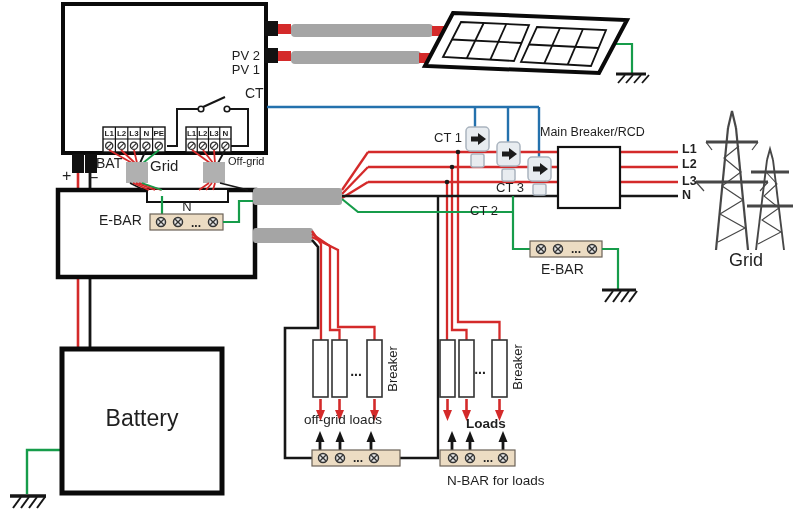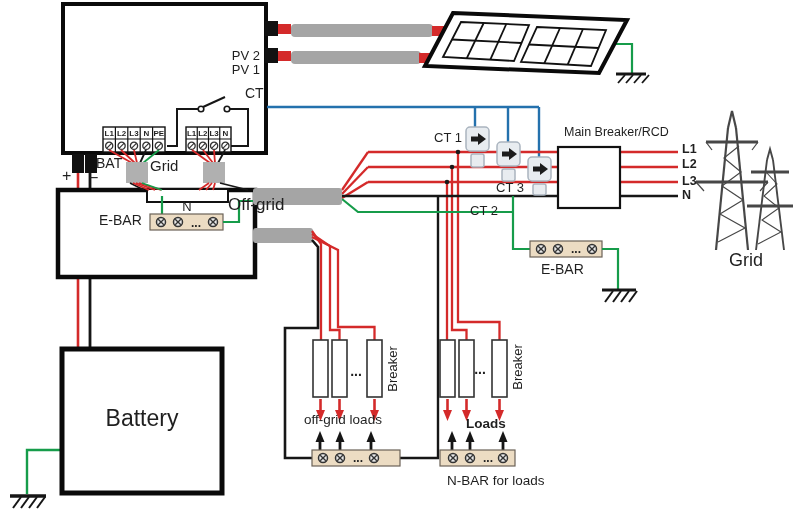--- a/index.html
+++ b/index.html
@@ -413,28 +413,28 @@
   </g>
 </svg>
 
 <div class="lbl r" style="left:224px;top:23px;width:36px;font-size:13px;margin-top:40px;">PV 1</div>
 <div class="lbl r" style="left:224px;top:49px;width:36px;font-size:13px;">PV 2</div>
 <div class="lbl" style="left:245px;top:86px;font-size:14px;">CT</div>
 <div class="lbl" style="left:96px;top:156px;font-size:14px;">BAT</div>
 <div class="lbl" style="left:62px;top:168px;font-size:16px;">+</div>
 <div class="lbl" style="left:89px;top:170px;font-size:16px;">−</div>
 <div class="lbl" style="left:150px;top:158px;font-size:15px;">Grid</div>
-<div class="lbl" style="left:228px;top:156px;font-size:17px;margin-top:40px;">Off-grid</div>
+<div class="lbl" style="left:228px;top:156px;font-size:11px;">Off-grid</div>
 <div class="lbl c" style="left:178px;top:200px;width:18px;font-size:13px;">N</div>
 <div class="lbl" style="left:99px;top:213px;font-size:14px;">E-BAR</div>
 <div class="lbl c" style="left:92px;top:406px;width:100px;font-size:23px;">Battery</div>
 <div class="lbl" style="left:434px;top:131px;font-size:13px;">CT 1</div>
 <div class="lbl" style="left:470px;top:168px;font-size:13px;margin-top:36px;">CT 2</div>
 <div class="lbl" style="left:496px;top:181px;font-size:13px;">CT 3</div>
-<div class="lbl" style="left:540px;top:126px;font-size:12.5px;margin-left:24px;">Main Breaker/RCD</div>
+<div class="lbl" style="left:540px;top:126px;font-size:12.5px;">Main Breaker/RCD</div>
 <div class="lbl" style="left:682px;top:143px;font-size:12.5px;font-weight:600;">L1</div>
 <div class="lbl" style="left:682px;top:158px;font-size:12.5px;font-weight:600;">L2</div>
 <div class="lbl" style="left:682px;top:175px;font-size:12.5px;font-weight:600;">L3</div>
 <div class="lbl" style="left:682px;top:189px;font-size:12.5px;font-weight:600;">N</div>
 <div class="lbl c" style="left:714px;top:251px;width:64px;font-size:18px;">Grid</div>
 <div class="lbl" style="left:541px;top:262px;font-size:14px;">E-BAR</div>
 <div class="lbl vlabel" style="left:356px;top:359px;width:80px;height:20px;font-size:13px;">Breaker</div>
 <div class="lbl vlabel" style="left:481px;top:357px;width:80px;height:20px;font-size:13px;">Breaker</div>
 <div class="lbl c" style="left:288px;top:413px;width:110px;font-size:13.5px;">off-grid loads</div>
 <div class="lbl c" style="left:458px;top:417px;width:56px;font-size:13.5px;font-weight:bold;">Loads</div>

